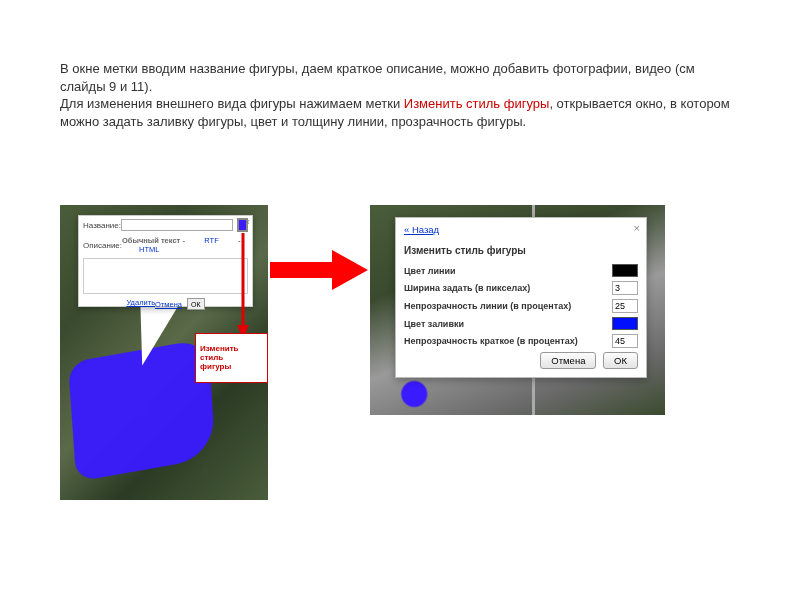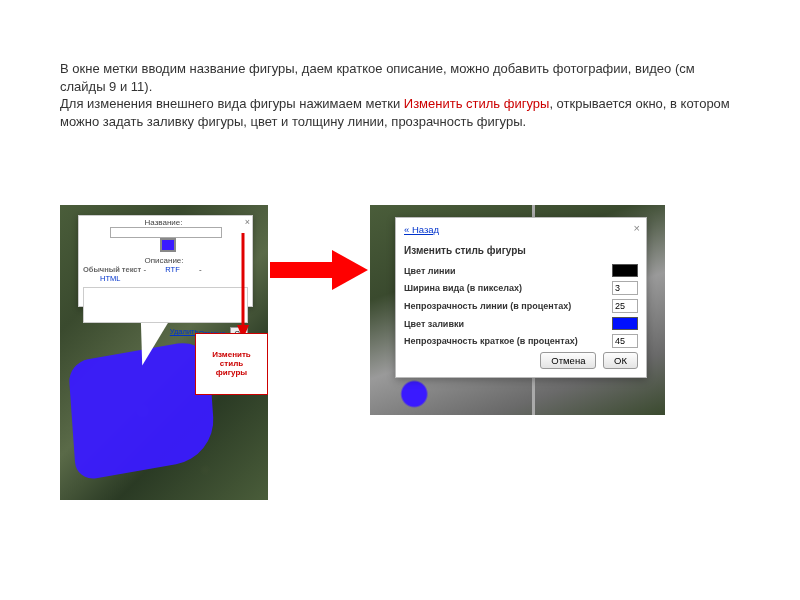--- a/index.html
+++ b/index.html
@@ -70,35 +70,35 @@
     top: 10px;
     width: 175px;
     height: 92px;
     background: #fff;
     border: 1px solid #ccc;
     font-size: 8px;
     color: #333;
     box-shadow: 0 2px 6px rgba(0,0,0,0.3);
     z-index: 3;
   }
-  .inner-popup .row { display:flex; align-items:center; padding: 2px 4px; flex-direction: column; }
+  .inner-popup .row { display:flex; align-items:center; padding: 2px 4px; }
   .inner-popup .row label { width: 42px; color:#444; }
   .inner-popup input[type=text] {
     flex:1; height:12px; border:1px solid #aaa; font-size:8px;
   }
   .inner-popup .color-swatch {
     width: 16px; height: 14px; background:#3a1aff; border:2px solid #888; margin-left:4px;
   }
   .inner-popup .desc-mode a { color:#0033cc; text-decoration:none; margin: 0 17px; font-size:7.5px;}
   .inner-popup .desc-mode span { color:#666; font-size:7.5px;font-weight:bold;}
   .inner-popup .textarea {
     margin: 2px 4px; height: 36px; border:1px solid #ccc; background:#fff;
   }
   .inner-popup .footer {
-    display:flex; justify-content:flex-end; padding:2px 4px; font-size:7.5px;
+    display:flex; justify-content:center; padding:2px 4px; font-size:7.5px;
   }
   .inner-popup .footer .del { color:#0033cc; }
   .inner-popup .footer .right a { color:#0033cc; margin-right:3px;}
   .inner-popup .footer .right button {
     font-size:7px; padding:0 3px; border:1px solid #999; background:#eee; height:12px;
   }
   .inner-popup .close-x {
     position:absolute; right:2px; top:1px; font-size:9px; color:#777; cursor:pointer;
   }
 
@@ -109,25 +109,25 @@
     z-index:4;
     pointer-events:none;
   }
   .red-arrow-down svg { display:block; }
 
   .red-label-box {
     position:absolute;
     left: 135px; top: 128px;
     background:#fff;
     border:1px solid #cc0000;
-    padding: 16px 4px;
+    padding: 10px 4px;
     font-size: 8px;
     color:#cc0000;
     font-weight:bold;
-    text-align:center;
+    text-align:left;
     line-height:1.15;
     z-index:4;
   }
 
   
   .big-arrow {
     position:absolute;
     left: 270px;
     top: 250px;
     width: 90px;
@@ -253,21 +253,21 @@
   <div class="right-popup">
     <a href="#" class="back">« Назад</a>
     <span class="close-x">×</span>
     <div class="title">Изменить стиль фигуры</div>
 
     <div class="prop-row">
       <span class="lbl">Цвет линии</span>
       <span class="swatch black"></span>
     </div>
     <div class="prop-row">
-      <span class="lbl">Ширина вида (в пикселах)</span>
+      <span class="lbl">Ширина задать (в пикселах)</span>
       <input class="num" value="3" style="">
     </div>
     <div class="prop-row">
       <span class="lbl">Непрозрачность линии (в процентах)</span>
       <input class="num" value="25" style="">
     </div>
     <div class="prop-row">
       <span class="lbl">Цвет заливки</span>
       <span class="swatch blue"></span>
     </div>

